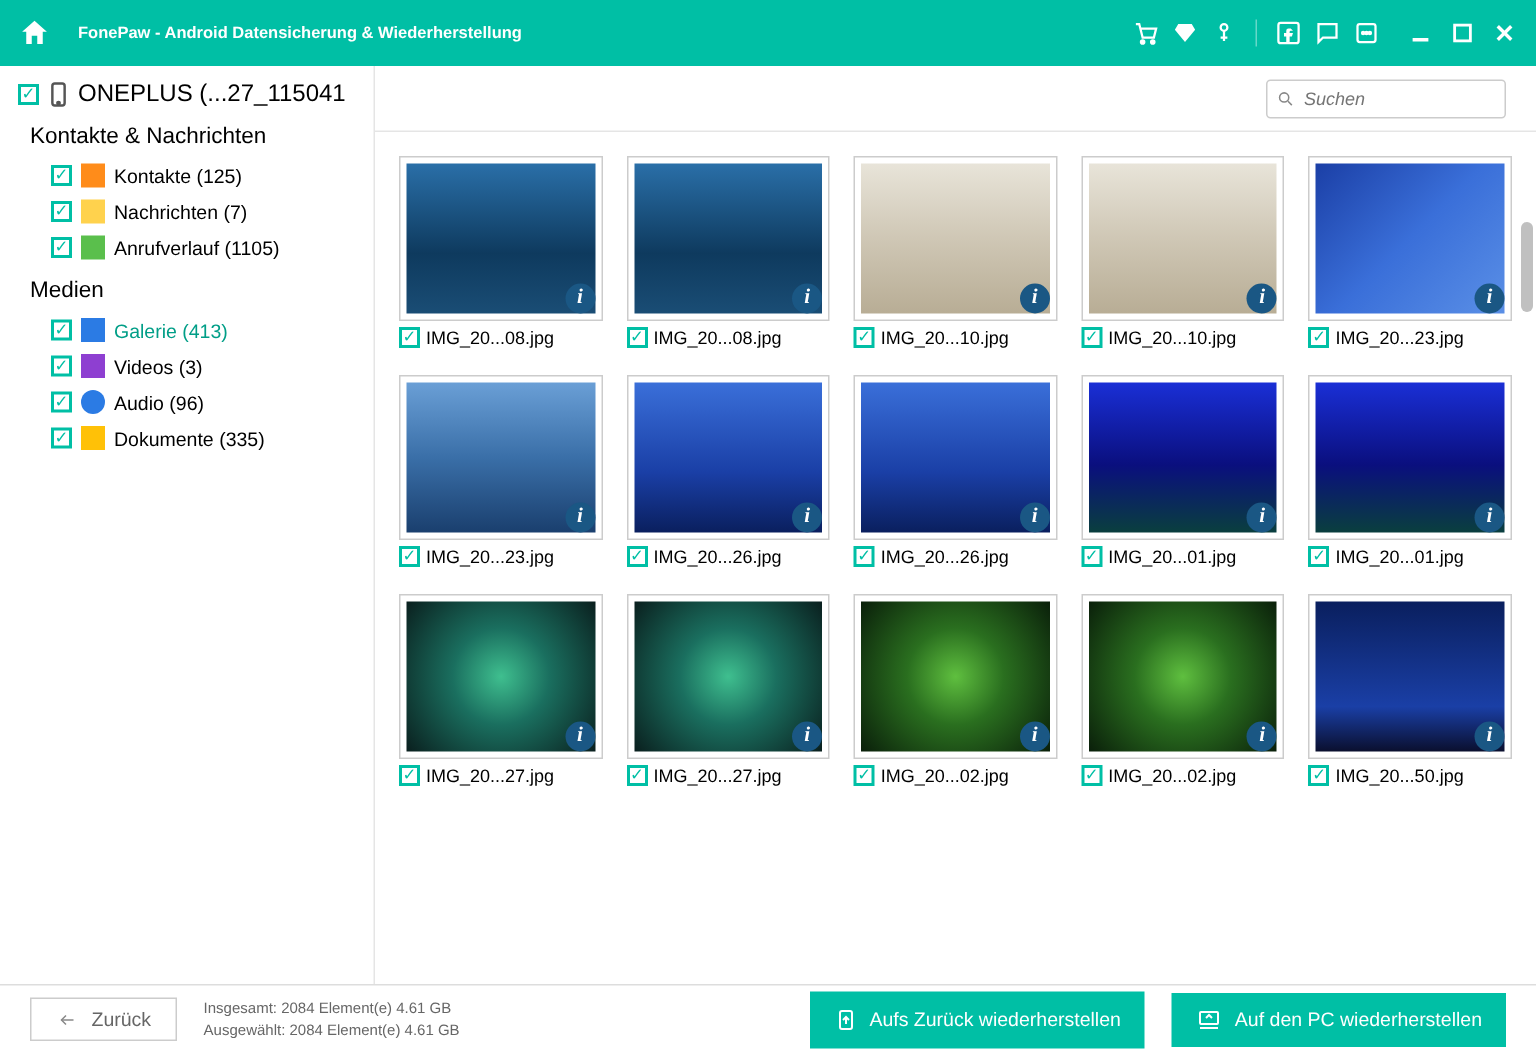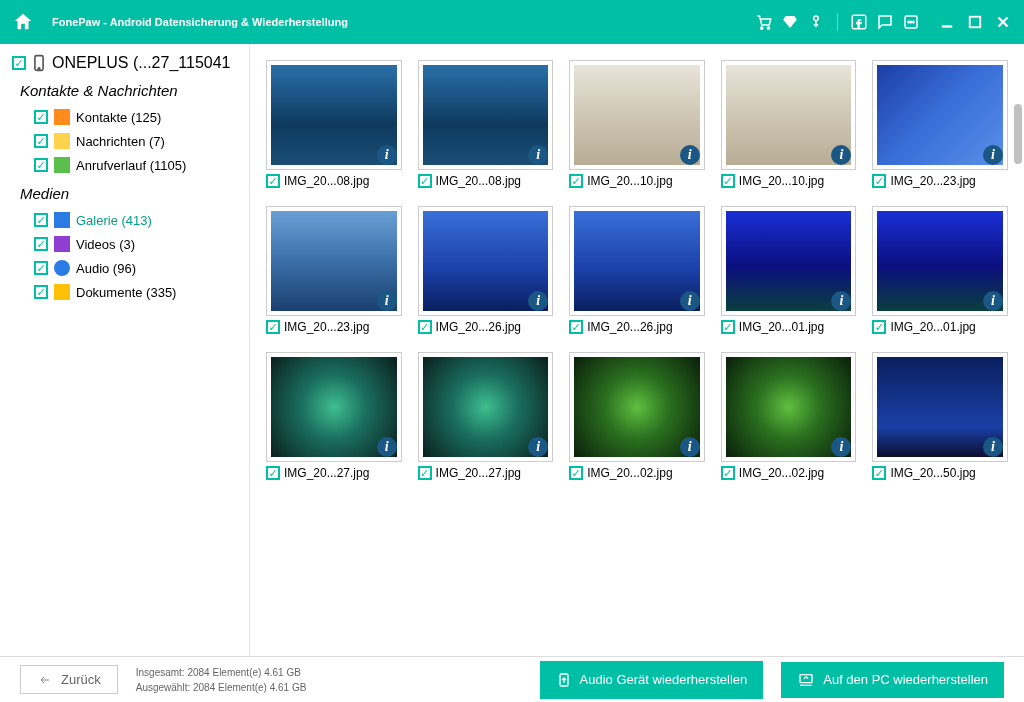--- a/index.html
+++ b/index.html
@@ -10,21 +10,21 @@
 .titlebar .title { font-size: 11px; font-weight: bold; flex: 1; }
 .titlebar .icons { display: flex; gap: 8px; align-items: center; }
 .titlebar .icons span, .titlebar .icons svg { width: 18px; height: 18px; cursor: pointer; display: inline-flex; align-items: center; justify-content: center; }
 .titlebar .icons .sep { width: 1px; height: 18px; background: rgba(255,255,255,0.4); margin: 0 4px; }
 .titlebar .win-controls { display: flex; gap: 10px; margin-left: 10px; }
 
 .main { flex: 1; display: flex; overflow: hidden; }
 
 .sidebar { width: 250px; padding: 10px 8px; border-right: 1px solid #e5e5e5; overflow-y: auto; }
 .device-row { display: flex; align-items: center; gap: 6px; font-size: 16px; margin-bottom: 10px; padding-left: 4px; }
-.section-title { font-size: 15px; margin: 8px 0 6px 12px; font-style: italic; }
+.section-title { font-size: 15px; margin: 8px 0 6px 12px; }
 .side-item { display: flex; align-items: center; gap: 6px; padding: 4px 0 4px 26px; font-size: 13px; cursor: pointer; }
 .side-item.active { color: #009e87; }
 .chk { width: 14px; height: 14px; border: 2px solid #00bfa5; display: inline-flex; align-items: center; justify-content: center; flex-shrink: 0; }
 .chk::after { content: "✓"; color: #00bfa5; font-size: 11px; line-height: 1; }
 .cat-icon { width: 16px; height: 16px; flex-shrink: 0; display: inline-block; }
 
 .content { flex: 1; display: flex; flex-direction: column; overflow: hidden; }
 .content-header { height: 44px; display: flex; align-items: center; justify-content: flex-end; padding: 0 20px; border-bottom: 1px solid #e5e5e5; }
 .search-box { width: 160px; height: 26px; border: 1px solid #ccc; border-radius: 3px; display: flex; align-items: center; padding: 0 6px; gap: 6px; }
 .search-box input { border: none; outline: none; font-style: italic; color: #888; width: 100%; font-size: 12px; }
@@ -162,20 +162,29 @@
       <span>Audio (96)</span>
     </div>
     <div class="side-item">
       <span class="chk"></span>
       <span class="cat-icon" style="background:#ffc107"></span>
       <span>Dokumente (335)</span>
     </div>
   </div>
 
   <div class="content">
+    <div class="content-header">
+      <div class="search-box">
+        <svg width="14" height="14" viewBox="0 0 24 24" fill="none" stroke="#888" stroke-width="2">
+            <circle cx="10" cy="10" r="6"></circle>
+            <line x1="15" y1="15" x2="20" y2="20"></line>
+          </svg>
+        <input type="text" placeholder="Suchen" style="">
+      </div>
+    </div>
     <div class="grid-wrap">
       <div class="grid" id="grid">
           <div class="thumb">
     <div class="thumb-img">
       <div class="fill" style="background:linear-gradient(180deg,#2a6fa8 0%,#0e3a5e 60%,#1a4d75 100%)"></div>
       <div class="info-badge">i</div>
     </div>
     <div class="thumb-label">
       <span class="chk"></span>
       <span>IMG_20...08.jpg</span>
@@ -339,21 +348,21 @@
     <div><span>Insgesamt:</span> <span>2084 Element(e) 4.61 GB</span></div>
     <div><span>Ausgewählt:</span> <span>2084 Element(e) 4.61 GB</span></div>
   </div>
   <div class="footer-spacer"></div>
   <button class="action-btn">
     <svg width="16" height="18" viewBox="0 0 24 24" fill="none" stroke="#fff" stroke-width="2">
         <rect x="6" y="3" width="12" height="18" rx="2"></rect>
         <polyline points="9 12 12 9 15 12"></polyline>
         <line x1="12" y1="9" x2="12" y2="16"></line>
       </svg>
-    <span>Audio Gerät wiederherstellen</span>
+    <span>Aufs Zurück wiederherstellen</span>
   </button>
   <button class="action-btn">
     <svg width="18" height="16" viewBox="0 0 24 24" fill="none" stroke="#fff" stroke-width="2">
         <rect x="3" y="4" width="18" height="12" rx="1"></rect>
         <line x1="3" y1="20" x2="21" y2="20"></line>
         <polyline points="9 10 12 7 15 10"></polyline>
       </svg>
     <span>Auf den PC wiederherstellen</span>
   </button>
 </div>

